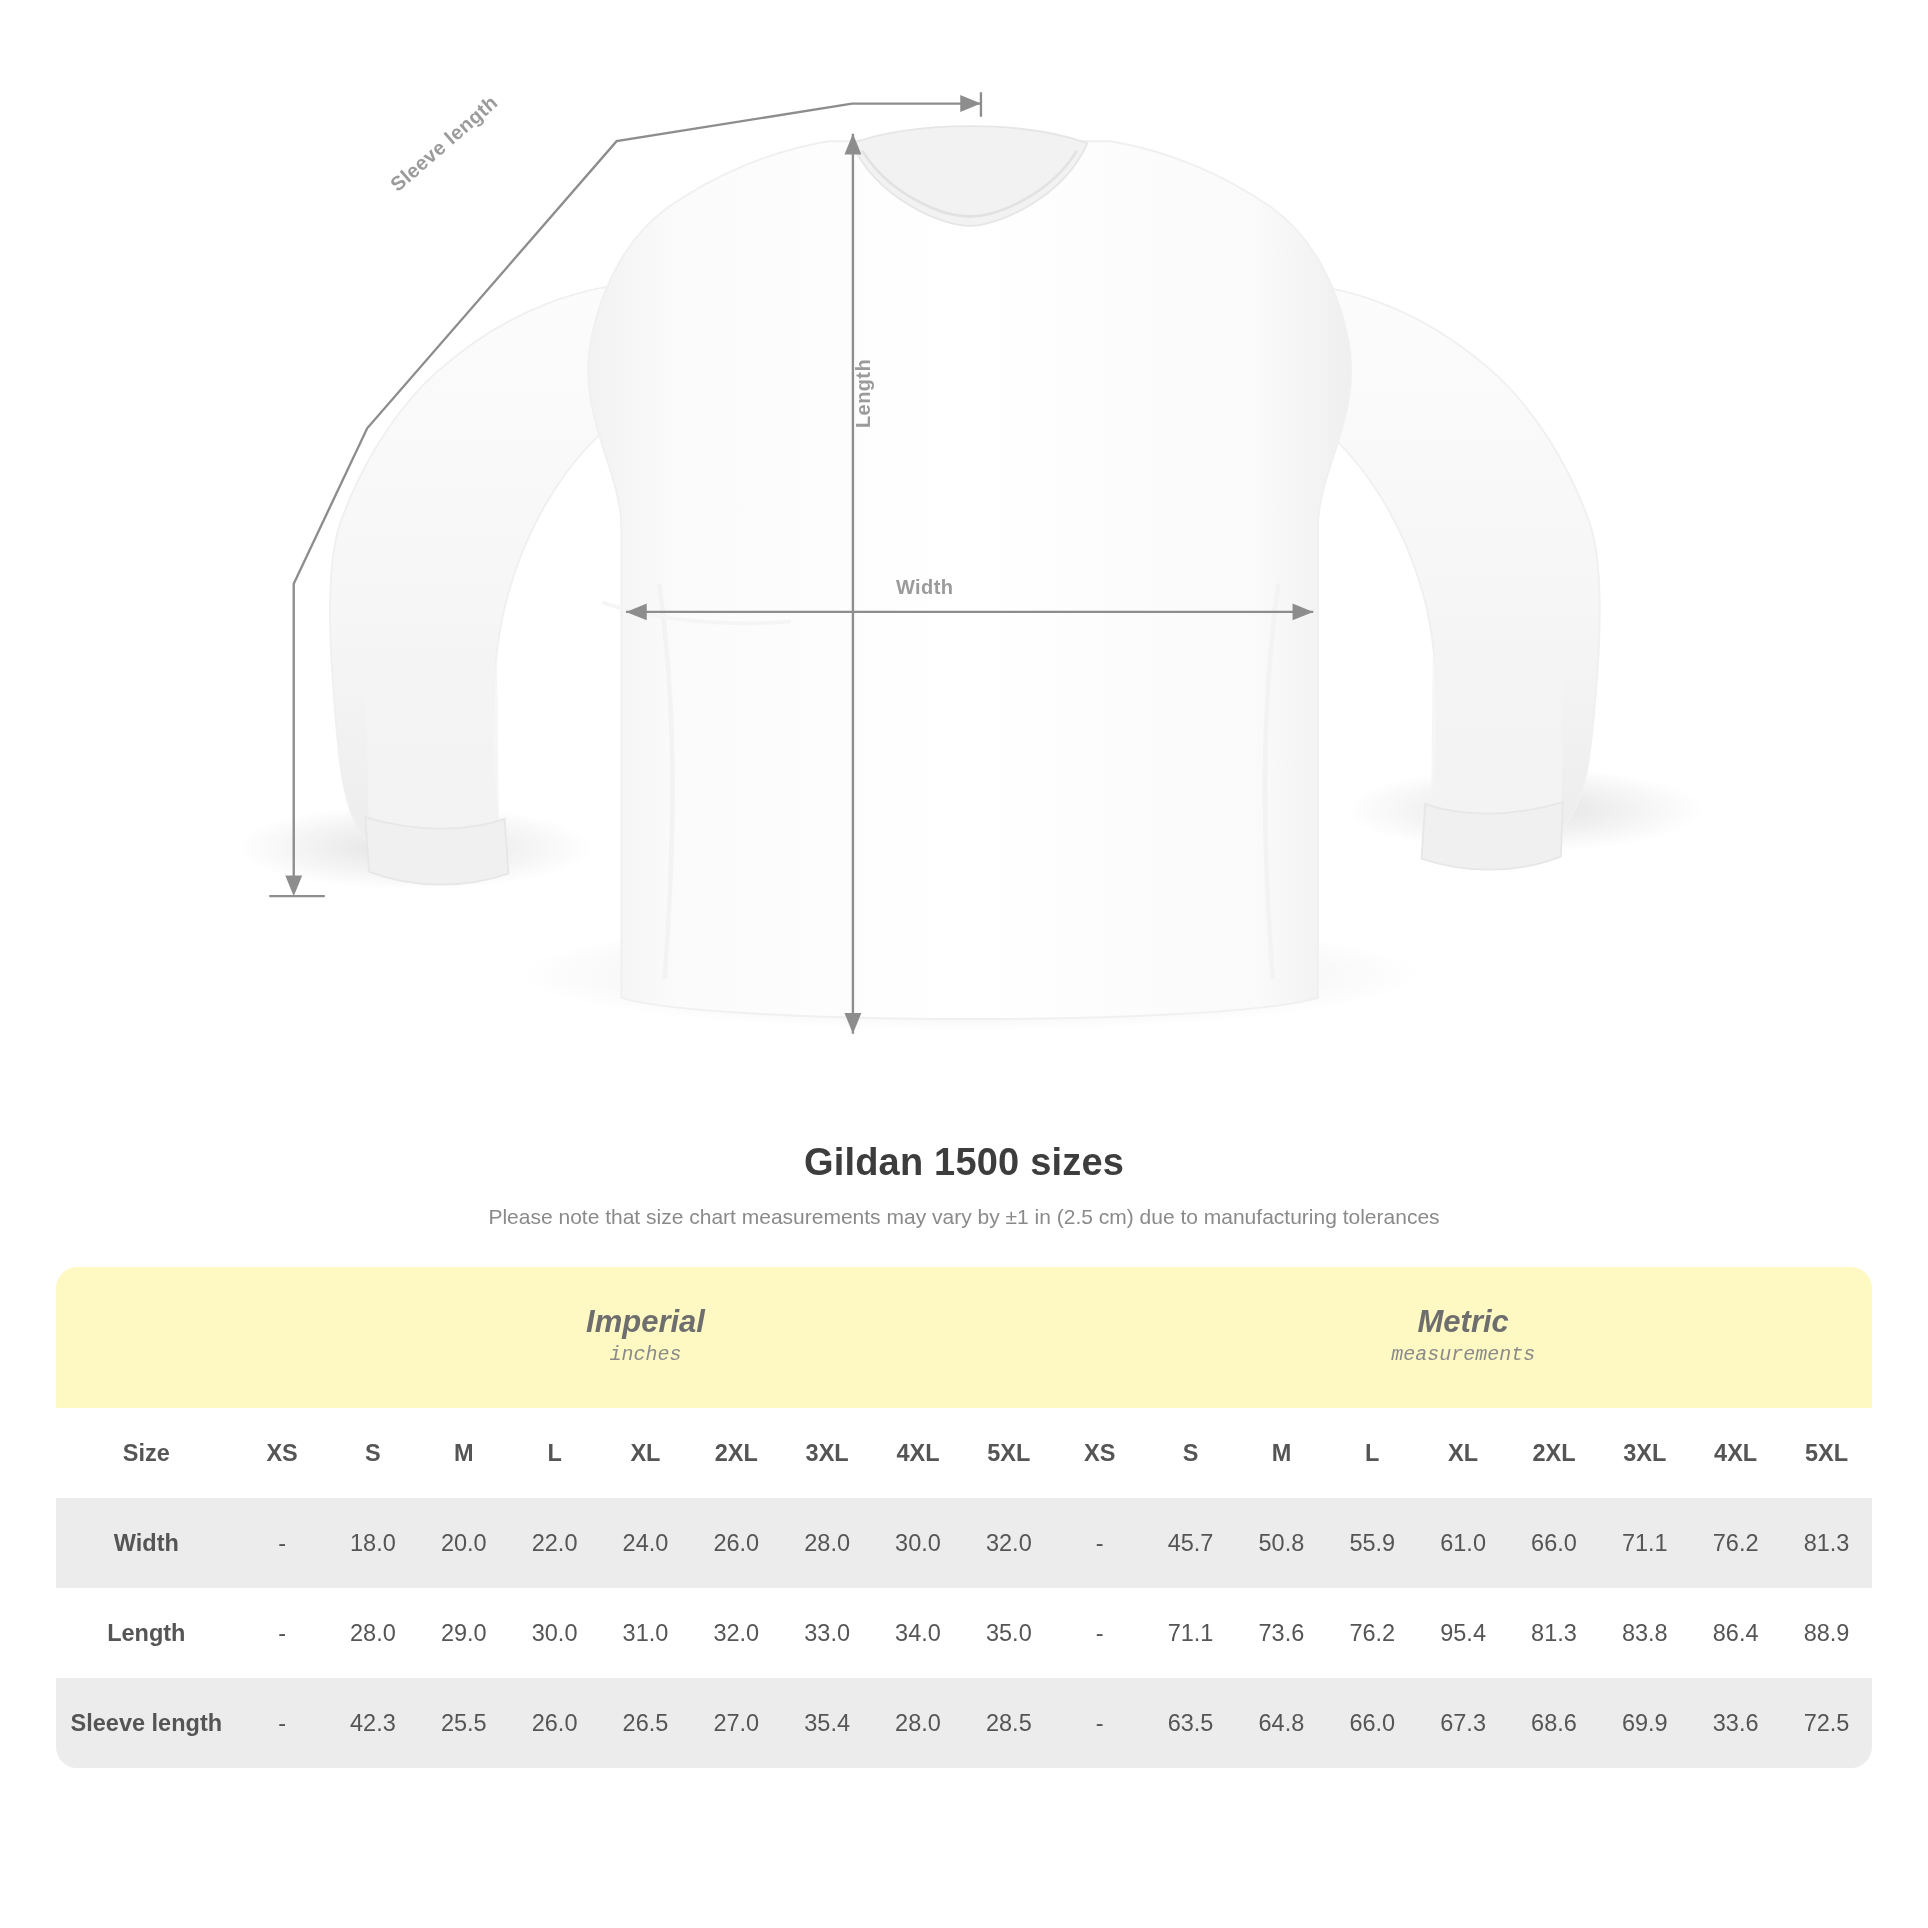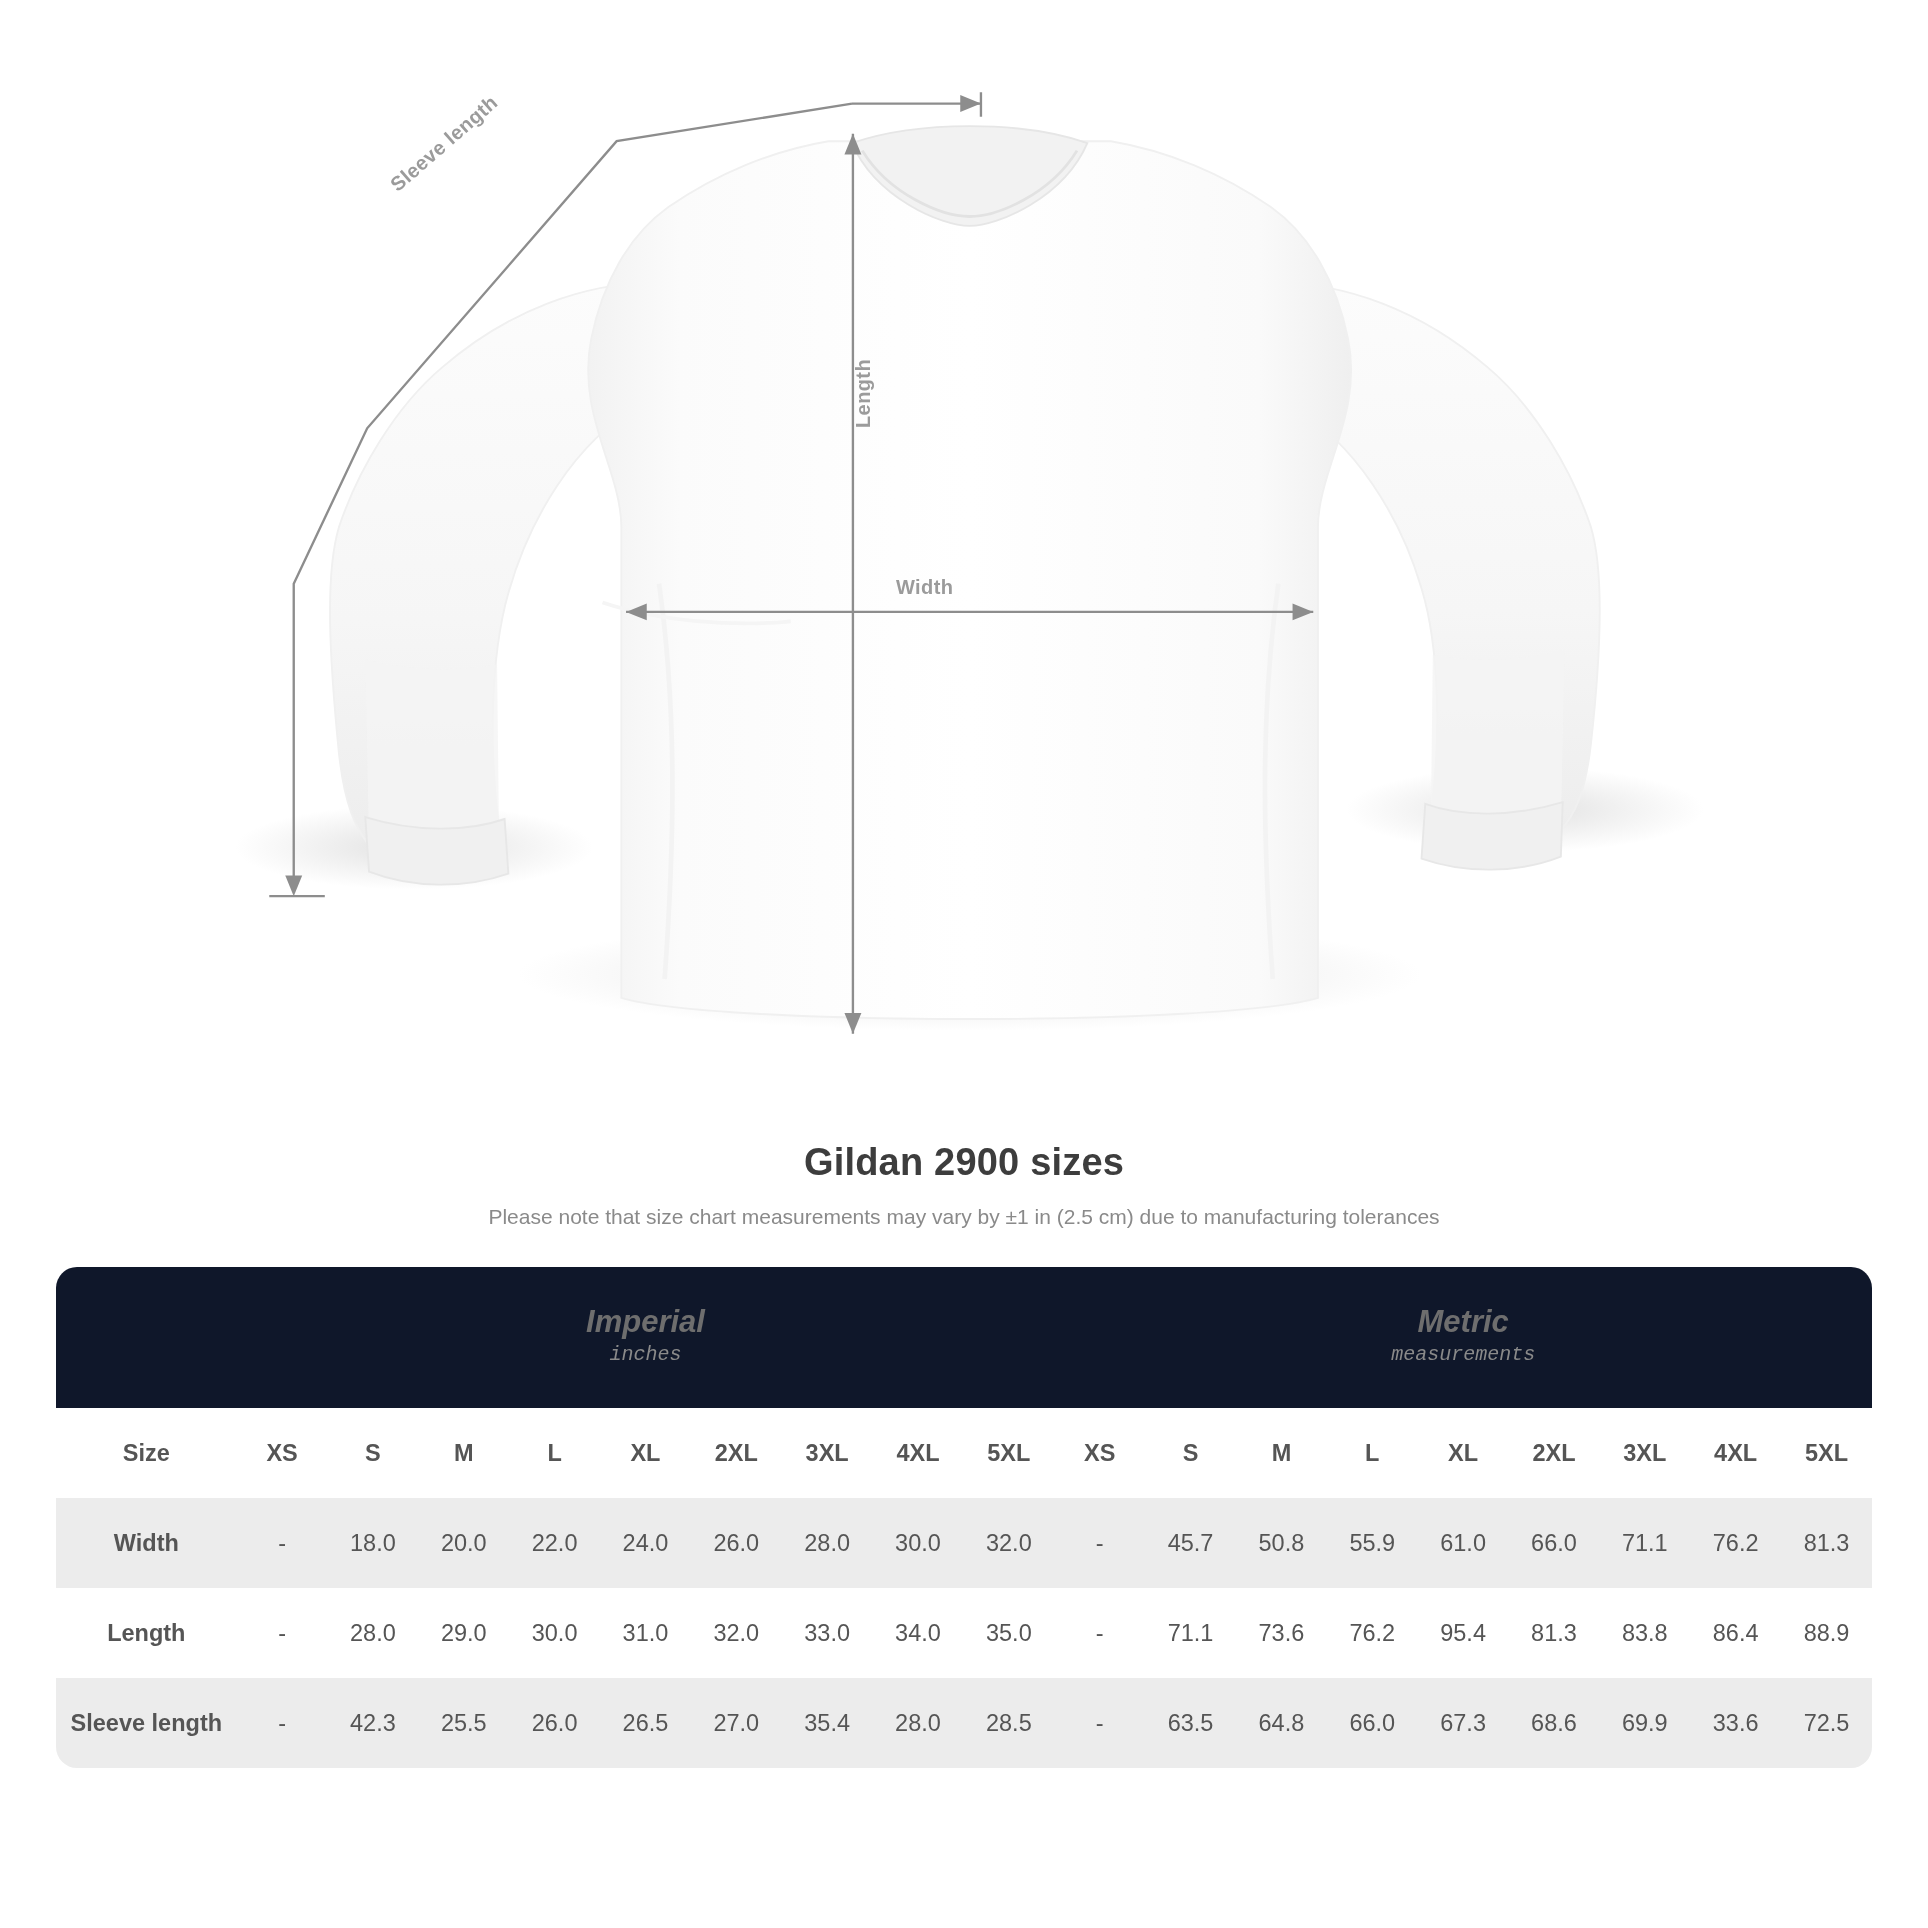--- a/index.html
+++ b/index.html
@@ -90,21 +90,21 @@
   table.size-table td, table.size-table th {
     text-align: center;
     font-size: 23.5px;
     color: #555;
     padding: 0;
     height: 90px;
     vertical-align: middle;
     border: none;
   }
   .unit-head {
-    background: #0f172a;
+    background: #fef9c3;
     height: 141px !important;
   }
   .unit-head .unit-name {
     font-size: 31px;
     font-style: italic;
     font-weight: bold;
     color: #6e6e6e;
     display: block;
     line-height: 1.15;
   }
@@ -235,21 +235,21 @@
         <line x1="286" y1="952" x2="345" y2="952"></line>
       </g>
     </svg>
 
     <div class="dim-label label-width">Width</div>
     <div class="dim-label label-length">Length</div>
     <div class="dim-label label-sleeve">Sleeve length</div>
   </div>
 
   <div class="title-block">
-    <h1 class="chart-title">Gildan 2900 sizes</h1>
+    <h1 class="chart-title">Gildan 1500 sizes</h1>
     <p class="chart-note">Please note that size chart measurements may vary by ±1 in (2.5 cm) due to manufacturing tolerances</p>
   </div>
 
   <div class="table-wrap">
     <table class="size-table">
       <colgroup>
         <col class="col-label">
         <col class="col-cell">
           <col class="col-cell">
           <col class="col-cell">

